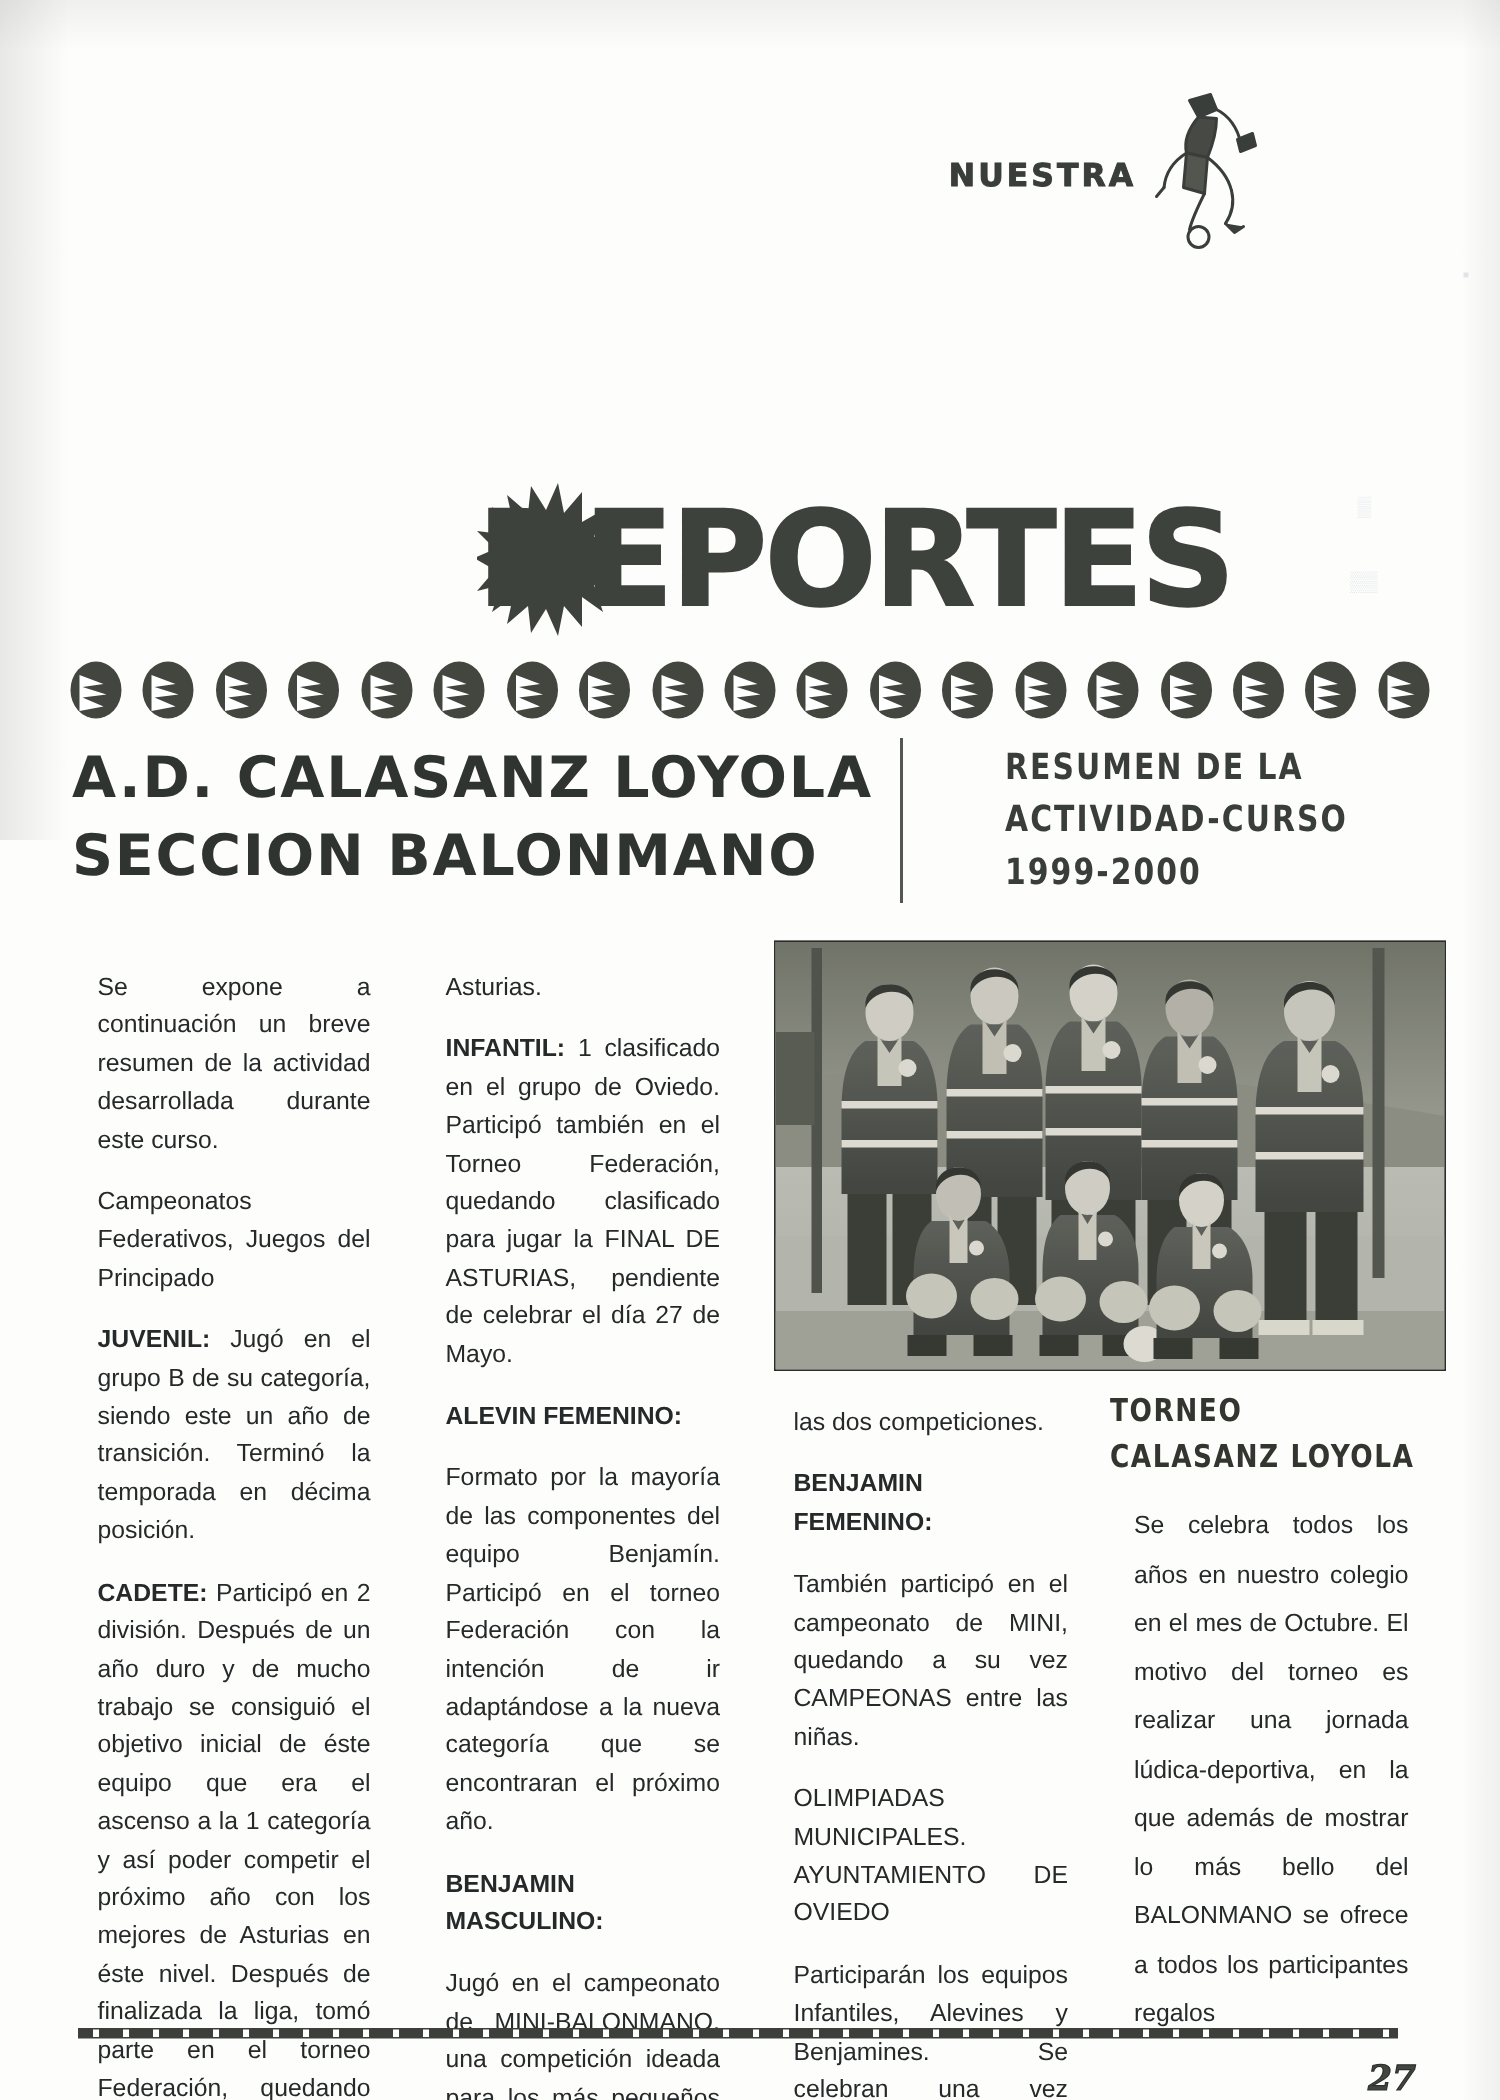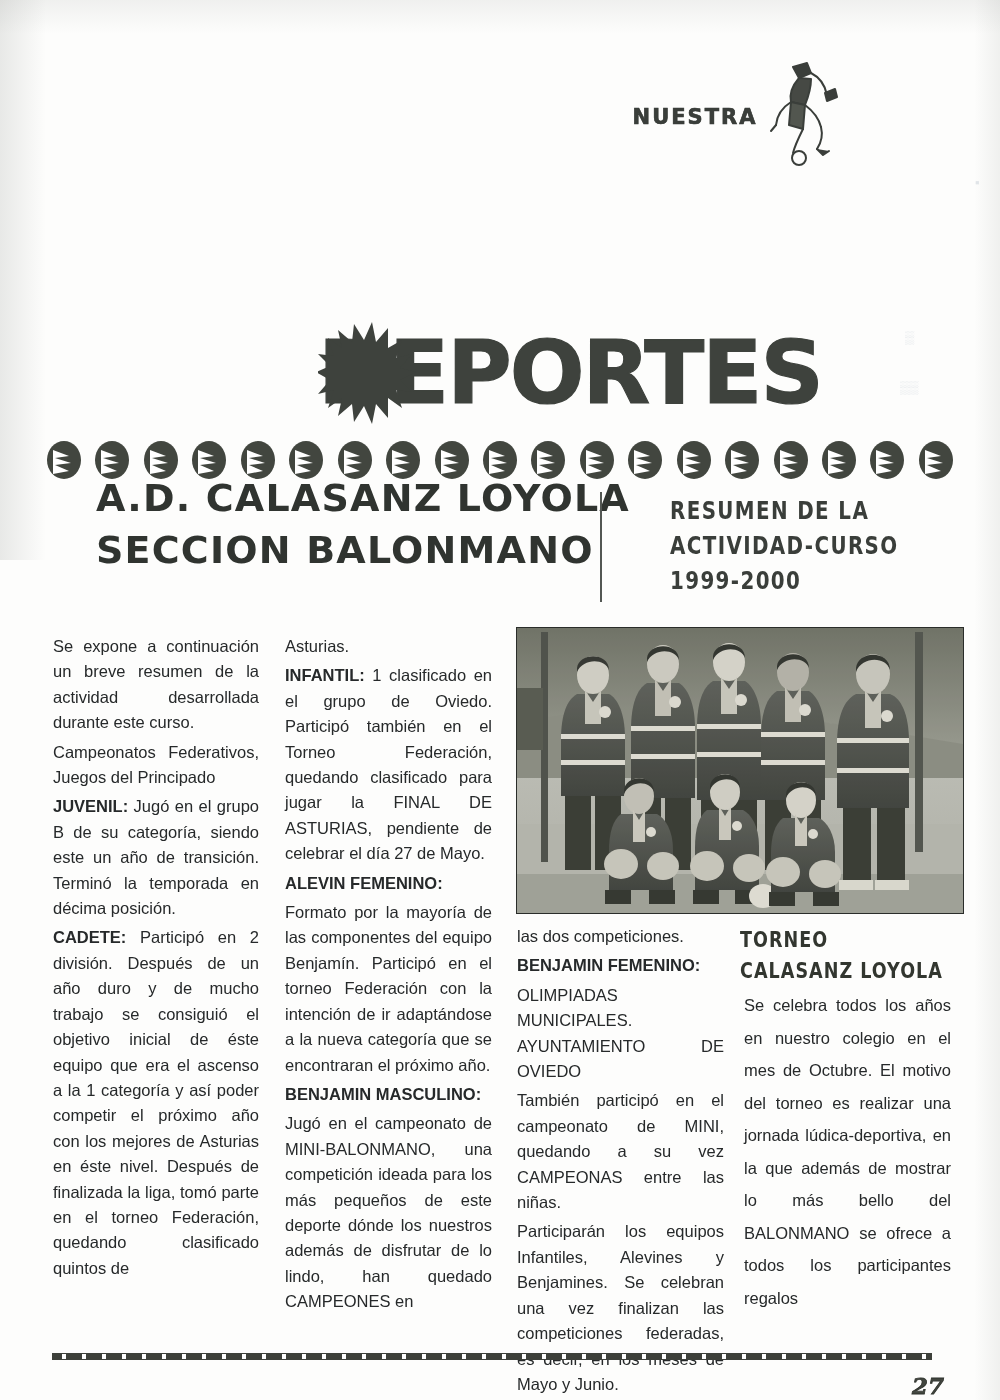--- a/index.html
+++ b/index.html
@@ -98,23 +98,22 @@
   }
   .ornament {
     width: 40px;
     height: 40px;
   }
 
   
   .headline-left {
     position: absolute;
     left: 48px;
-    top: 472px;
+    top: 492px;
     width: 540px;
-    margin-left: 48px;
   }
   .headline-left .line {
     font-family: "DejaVu Sans", sans-serif;
     font-weight: bold;
     font-size: 38px;
     letter-spacing: 1.2px;
     color: #303430;
     line-height: 52px;
     white-space: nowrap;
   }
@@ -146,21 +145,21 @@
   }
 
   
   .col {
     position: absolute;
     font-size: 16.5px;
     line-height: 25.4px;
     text-align: justify;
     color: #26292a;
   }
-  .col p { margin: 4px; }
+  .col p { margin: 16px; }
   .col b { font-weight: bold; }
 
   #col1 { left: 49px;  top: 630px;  width: 214px; }
   #col2 { left: 281px; top: 630px;  width: 215px; }
   #col3 { left: 513px; top: 920px;  width: 215px; }
   #col4 { left: 740px; top: 985px;  width: 215px; line-height: 32.5px; }
 
   .col4-head {
     position: absolute;
     left: 740px;
@@ -504,22 +503,22 @@
     <p><b>INFANTIL:</b><span> 1 clasificado en el grupo de Oviedo. Participó también en el Torneo Federación, quedando clasificado para jugar la FINAL DE ASTURIAS, pendiente de celebrar el día 27 de Mayo.</span></p>
     <p><b>ALEVIN FEMENINO:</b><span></span></p>
     <p><span>Formato por la mayoría de las componentes del equipo Benjamín. Participó en el torneo Federación con la intención de ir adaptándose a la nueva categoría que se encontraran el próximo año.</span></p>
     <p><b>BENJAMIN MASCULINO:</b><span></span></p>
     <p><span>Jugó en el campeonato de MINI-BALONMANO, una competición ideada para los más pequeños de este deporte dónde los nuestros además de disfrutar de lo lindo, han quedado CAMPEONES en</span></p>
   </div>
 
   <div class="col" id="col3">
     <p><span>las dos competiciones.</span></p>
     <p><b>BENJAMIN FEMENINO:</b><span></span></p>
+    <p><span>También participó en el campeonato de MINI, quedando a su vez CAMPEONAS entre las niñas.</span></p>
     <p><span>OLIMPIADAS MUNICIPALES. AYUNTAMIENTO DE OVIEDO</span></p>
-    <p><span>También participó en el campeonato de MINI, quedando a su vez CAMPEONAS entre las niñas.</span></p>
     <p><span>Participarán los equipos Infantiles, Alevines y Benjamines. Se celebran una vez finalizan las competiciones federadas, es decir, en los meses de Mayo y Junio.</span></p>
   </div>
 
   <div class="col4-head">
     <div class="line">TORNEO</div>
     <div class="line">CALASANZ LOYOLA</div>
   </div>
 
   <div class="col" id="col4">
     <p><span>Se celebra todos los años en nuestro colegio en el mes de Octubre. El motivo del torneo es realizar una jornada lúdica-deportiva, en la que además de mostrar lo más bello del BALONMANO se ofrece a todos los participantes regalos</span></p>

